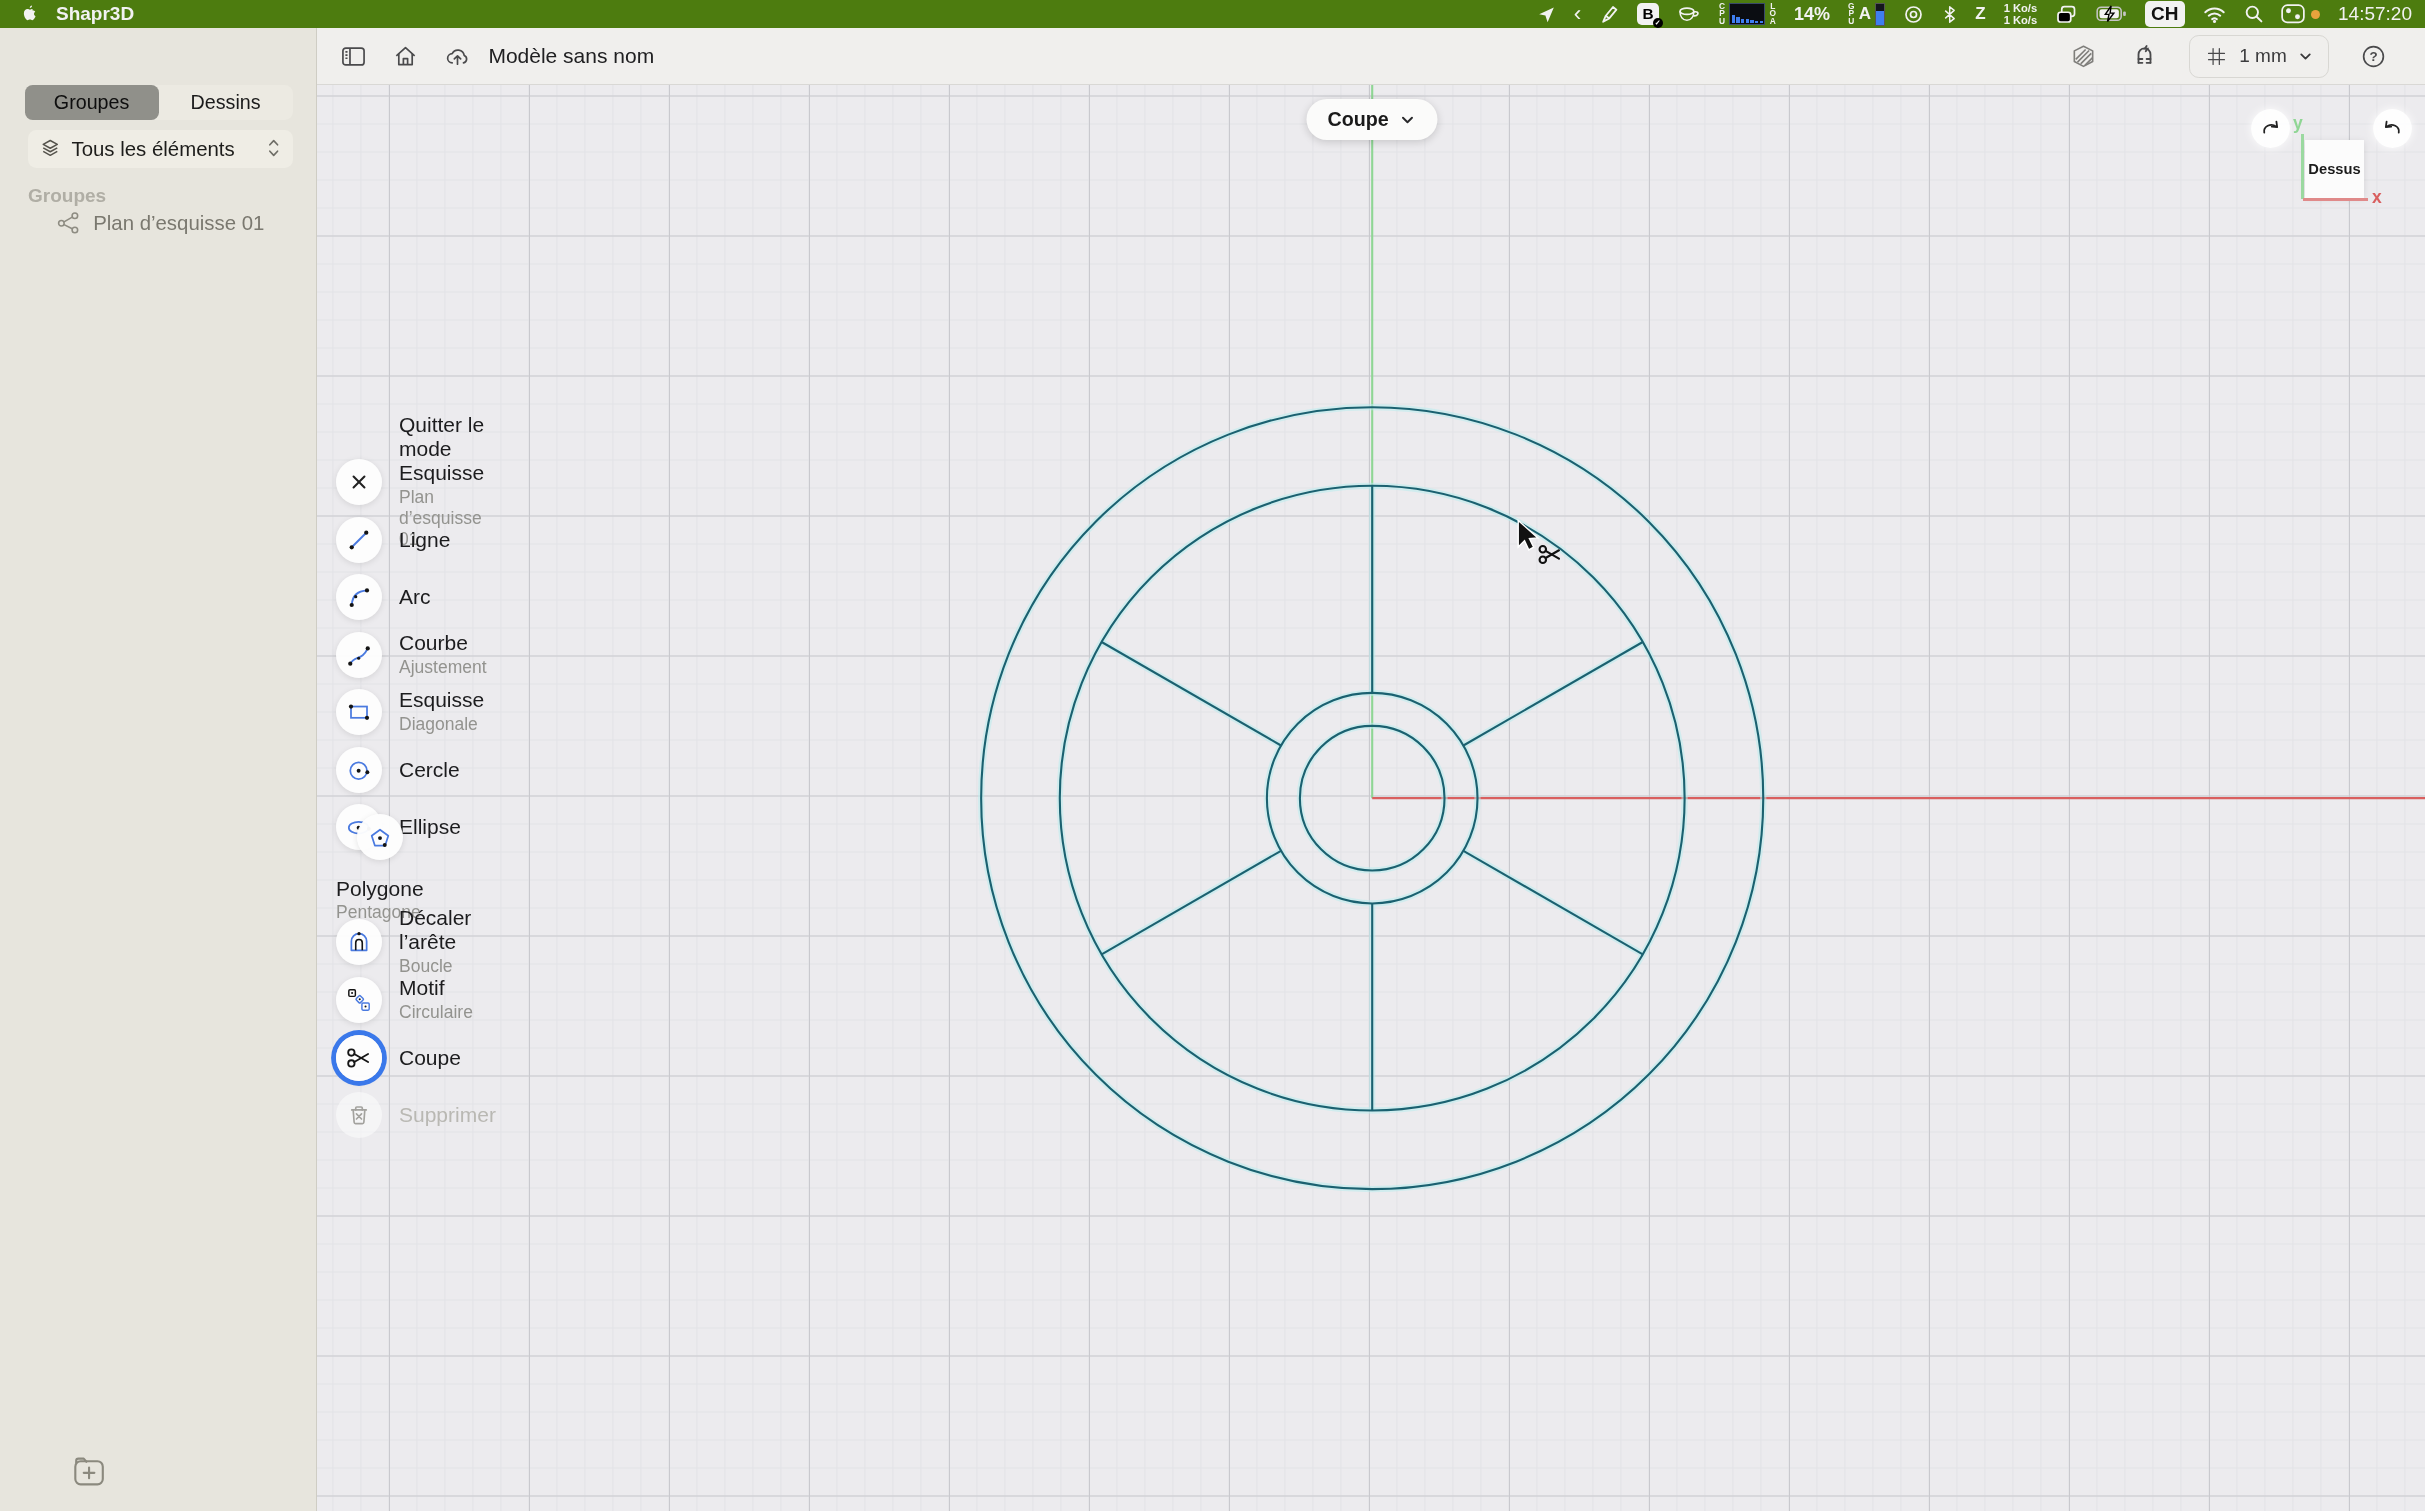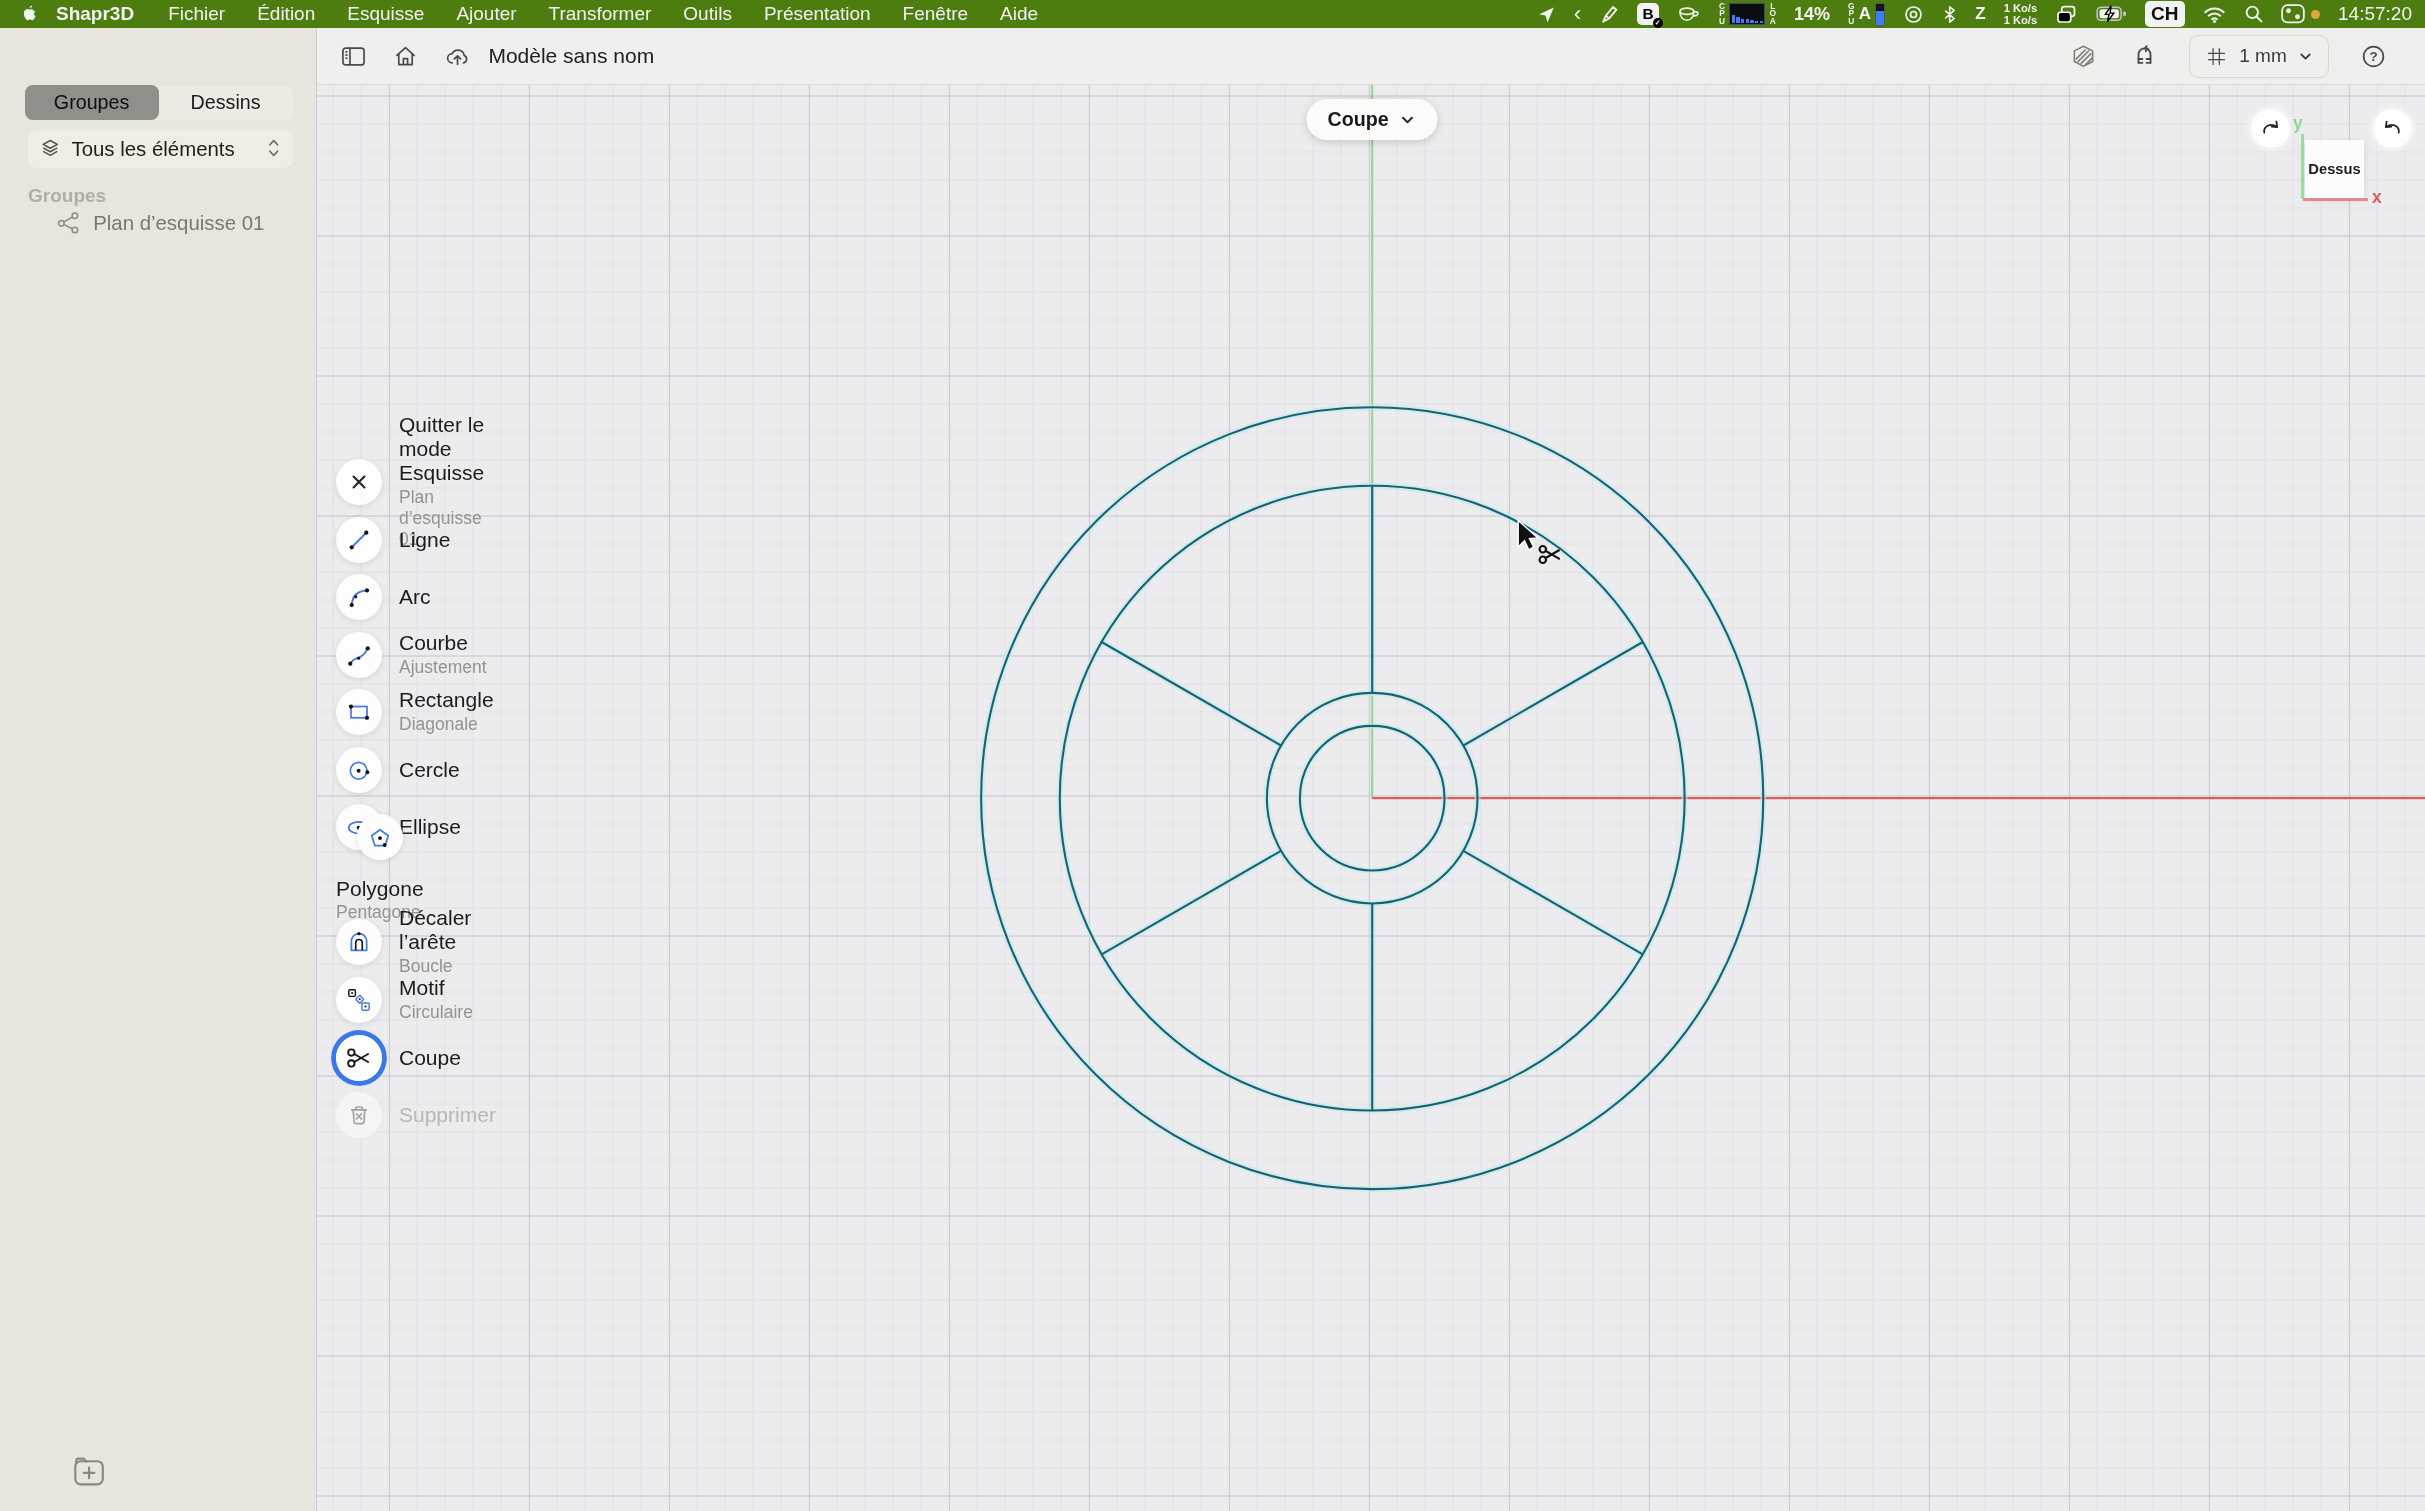--- a/index.html
+++ b/index.html
@@ -99,31 +99,20 @@
 </head>
 <body>
 
 <div id="menubar">
   <span class="apple">
     <svg width="17" height="19.7" viewBox="0 0 24 28">
         <path fill="#f2f2f2" d="M16.4 7.1c-1.3.1-2.8.9-3.7.9-.9 0-2.3-.8-3.6-.8C6.4 7.2 4 9.4 4 13.6c0 2.5.9 5.1 2.1 6.8 1 1.4 1.9 2.6 3.2 2.6 1.2 0 1.8-.8 3.3-.8 1.5 0 2 .8 3.3.8 1.4 0 2.3-1.3 3.2-2.7.7-1 1.2-2.1 1.5-3-2.6-1-3.1-4.8-.4-6.3-.8-1.4-2.3-2-3.8-1.9zM15.6 2c.2 1.7-1.3 3.6-3.2 3.7-.3-1.9 1.5-3.7 3.2-3.7z"></path>
       </svg>
   </span>
   <span class="menu-app">Shapr3D</span>
-  <span id="menu-items" style="display:flex;">
-      <span class="menu-item">Fichier</span>
-      <span class="menu-item">Édition</span>
-      <span class="menu-item">Esquisse</span>
-      <span class="menu-item">Ajouter</span>
-      <span class="menu-item">Transformer</span>
-      <span class="menu-item">Outils</span>
-      <span class="menu-item">Présentation</span>
-      <span class="menu-item">Fenêtre</span>
-      <span class="menu-item">Aide</span>
-    </span>
 
   <div id="status">
     <span class="st">
       <svg width="19" height="19" viewBox="0 0 26 26">
           <path d="M3 12.5 L23 3.5 L14.5 23.5 L11.5 14.5 Z" fill="#f2f2f2"></path>
         </svg>
     </span>
     <span class="st backch">‹</span>
     <span class="st">
       <svg width="19.7" height="19.7" viewBox="0 0 26 26">
@@ -458,21 +447,21 @@
       </div>
       <div class="tool-row" style="top: 602px;">
         <div class="tool-icon">
           <svg viewBox="0 0 44 44">
             <rect x="11" y="14.5" width="22" height="15.5" fill="none" stroke="#4a7ae0" stroke-width="2.4"></rect>
             <circle cx="11" cy="14.5" r="2.9" fill="#141414"></circle>
             <circle cx="33" cy="30" r="2.9" fill="#141414"></circle>
           </svg>
         </div>
         <div class="tool-labels">
-          <div class="tool-label">Rectangle</div>
+          <div class="tool-label">Esquisse</div>
           <div class="tool-sublabel">Diagonale</div>
         </div>
       </div>
       <div class="tool-row" style="top: 660px;">
         <div class="tool-icon">
           <svg viewBox="0 0 44 44">
             <circle cx="21.5" cy="23" r="11.5" fill="none" stroke="#4a7ae0" stroke-width="2.4"></circle>
             <circle cx="21.5" cy="23" r="2.7" fill="#141414"></circle>
             <circle cx="33.5" cy="25" r="2.7" fill="#141414"></circle>
           </svg>

